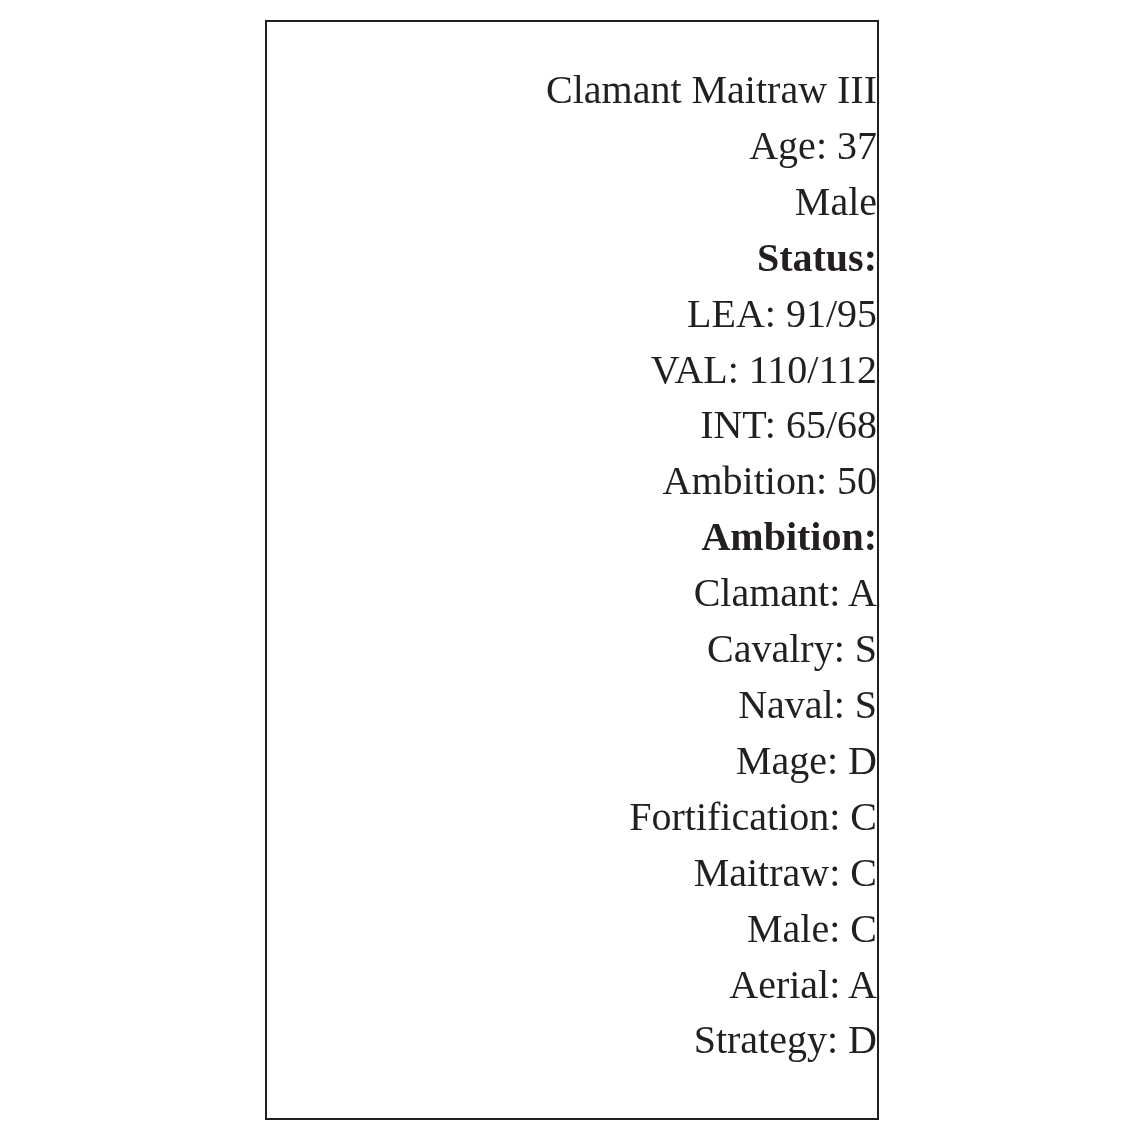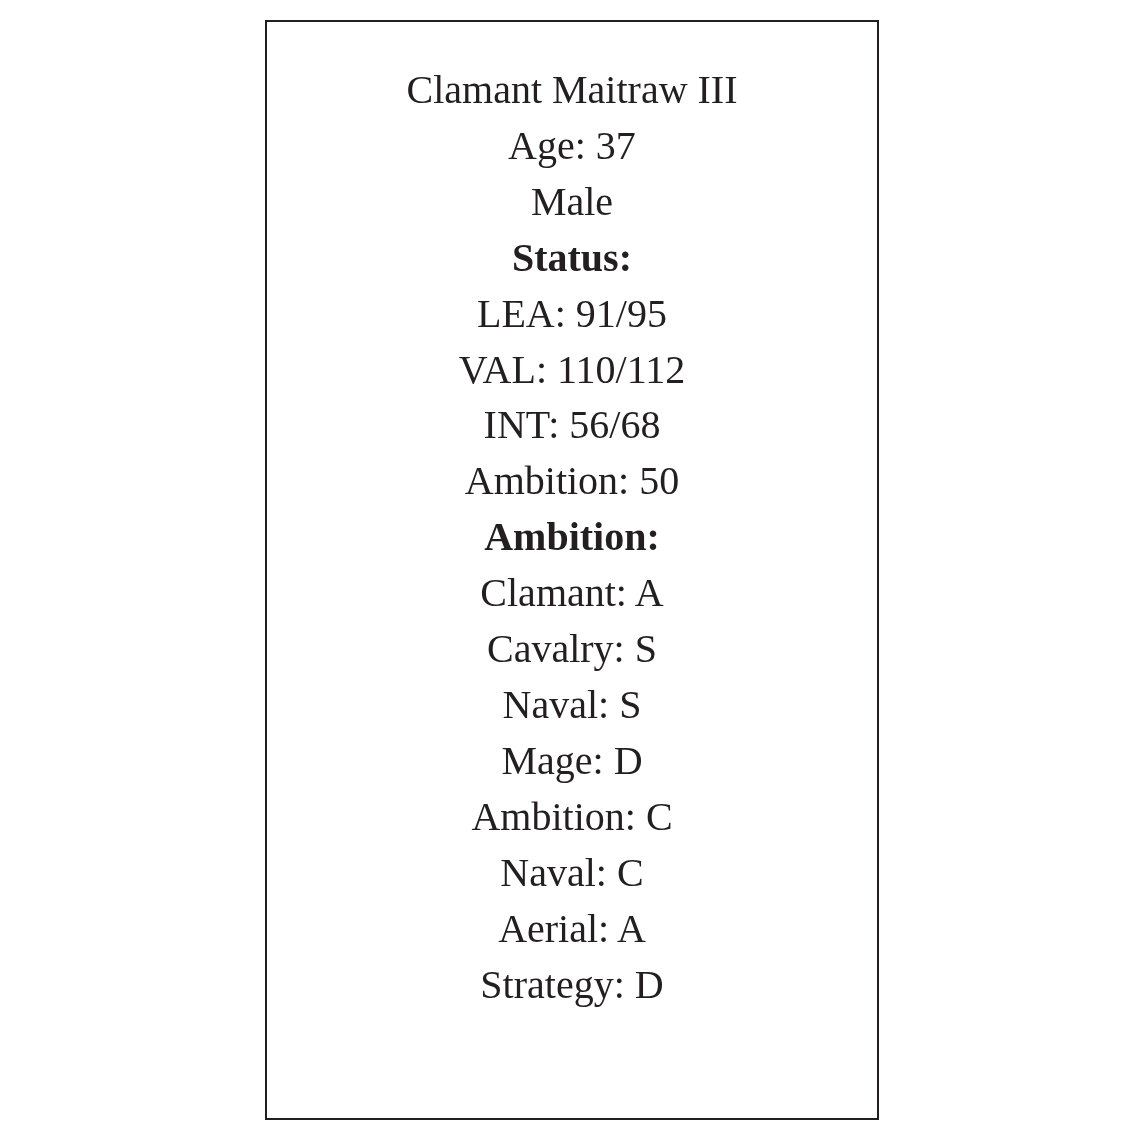--- a/index.html
+++ b/index.html
@@ -24,21 +24,21 @@
       background: #ffffff;
     }
     .lines {
       position: absolute;
       left: 0;
       right: 0;
       top: 40px;
       margin: 0;
       padding: 0;
       list-style: none;
-      text-align: center;
+      text-align: right;
       font-family: "Liberation Serif", "DejaVu Serif", serif;
       font-size: 40px;
       line-height: 55.9px;
       color: #231f20;
     }
     .lines li {
       margin: 0;
       padding: 0;
       white-space: nowrap;
     }
@@ -51,26 +51,27 @@
 
 <div class="card">
   <ul class="lines">
     <li>Clamant Maitraw III</li>
     <li>Age: 37</li>
     <li>Male</li>
 
     <li class="heading">Status:</li>
     <li>LEA: 91/95</li>
     <li>VAL: 110/112</li>
-    <li>INT: 56/68</li>
+    <li>INT: 65/68</li>
     <li>Ambition: 50</li>
 
     <li class="heading">Ambition:</li>
     <li>Clamant: A</li>
     <li>Cavalry: S</li>
     <li>Naval: S</li>
     <li>Mage: D</li>
-    <li>Ambition: C</li>
-    <li>Naval: C</li>
+    <li>Fortification: C</li>
+    <li>Maitraw: C</li>
+    <li>Male: C</li>
     <li>Aerial: A</li>
     <li>Strategy: D</li>
   </ul>
 </div>
 
 </body></html>

